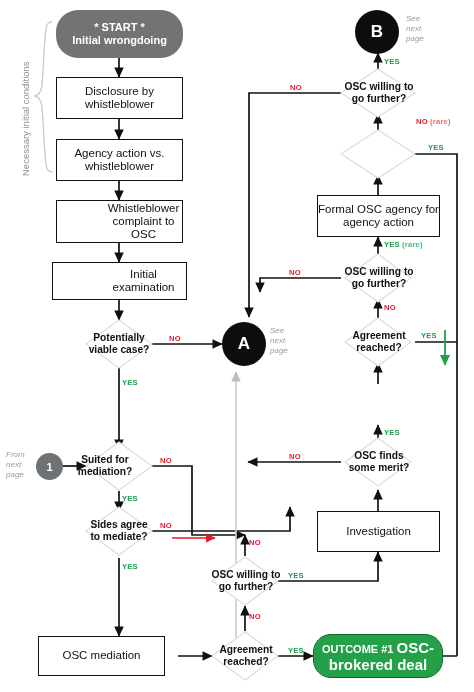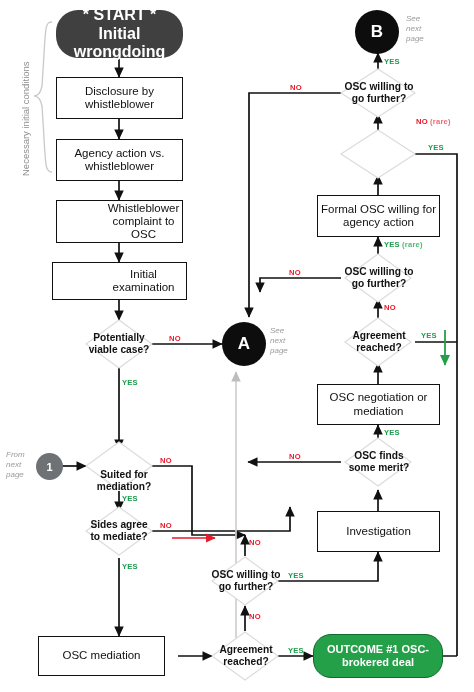--- a/index.html
+++ b/index.html
@@ -2,21 +2,21 @@
 <html><head>
 <meta charset="utf-8">
 <style>
   html,body{margin:0;padding:0;background:#ffffff;}
   body{font-family:"Liberation Sans","DejaVu Sans",sans-serif;}
   #chart{position:relative;width:474px;height:692px;background:#fff;overflow:hidden;}
   #chart svg{position:absolute;left:0;top:0;width:474px;height:692px;}
   .node{position:absolute;box-sizing:border-box;display:flex;align-items:center;
         justify-content:center;text-align:center;line-height:1.15;}
   .proc{background:#ffffff;border:1.6px solid #111;color:#111;font-size:11.5px;}
-  .term{background:#404040;color:#fff;border-radius:22px;font-size:16px;font-weight:bold;}
+  .term{background:#737373;color:#fff;border-radius:22px;font-size:11px;font-weight:bold;}
   .term .l1{display:block;}
   .outcome{background:#23a048;color:#fff;border:1.8px solid #0d6b2c;border-radius:18px;
            font-size:11px;font-weight:bold;}
   .dec{position:absolute;display:flex;align-items:center;justify-content:center;
        text-align:center;font-weight:bold;font-size:10.2px;color:#111;
        line-height:1.15;z-index:3;}
   .conn{position:absolute;border-radius:50%;display:flex;align-items:center;
         justify-content:center;color:#fff;font-weight:bold;}
   .conn.black{background:#0d0d0d;}
   .conn.gray{background:#6f7275;}
@@ -173,50 +173,44 @@
   <div class="node proc" style="left:52px;top:262px;width:135px;height:38px;padding-left:48px;">
     <span>Initial examination</span>
   </div>
 
   <div class="node proc" style="left:38px;top:636px;width:127px;height:40px;">
     <span>OSC mediation</span>
   </div>
 
   <div class="node proc" style="left:317px;top:195px;width:123px;height:42px;">
     <div>
-      <span class="l1">Formal OSC willing</span>
+      <span class="l1">Formal OSC agency</span>
       <span class="l1">for agency action</span>
     </div>
   </div>
 
-  <div class="node proc" style="left:317px;top:384px;width:123px;height:41px;">
-    <div>
-      <span class="l1">OSC negotiation</span>
-      <span class="l1">or mediation</span>
-    </div>
-  </div>
 
   <div class="node proc" style="left:317px;top:511px;width:123px;height:41px;">
     <span>Investigation</span>
   </div>
 
   <div class="node outcome" style="left:313px;top:634px;width:130px;height:44px;">
     <div>
       <span class="l1">OUTCOME #1</span>
-      <span class="l1" style="font-size:11px;">OSC-brokered deal</span>
+      <span class="l1" style="font-size:15px;">OSC-brokered deal</span>
     </div>
   </div>
 
   <div class="dec" style="left:79px;top:326px;width:80px;height:36px;justify-content:center;">
     <div>
       <span class="l1">Potentially</span><br>
       <span class="l1">viable case?</span>
     </div>
   </div>
-  <div class="dec" style="left:84px;top:448px;width:80px;height:36px;margin-top:15px;">
+  <div class="dec" style="left:65px;top:448px;width:80px;height:36px;">
     <div>
       <span>Suited for</span><br>
       <span>mediation?</span>
     </div>
   </div>
   <div class="dec" style="left:79px;top:513px;width:80px;height:36px;">
     <div>
       <span>Sides agree</span><br>
       <span>to mediate?</span>
     </div>

